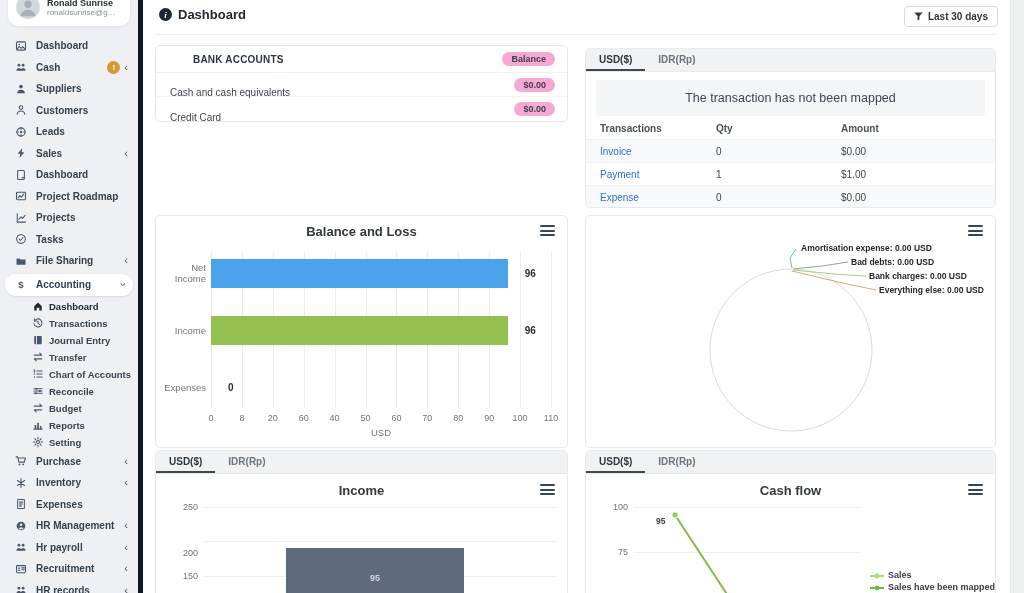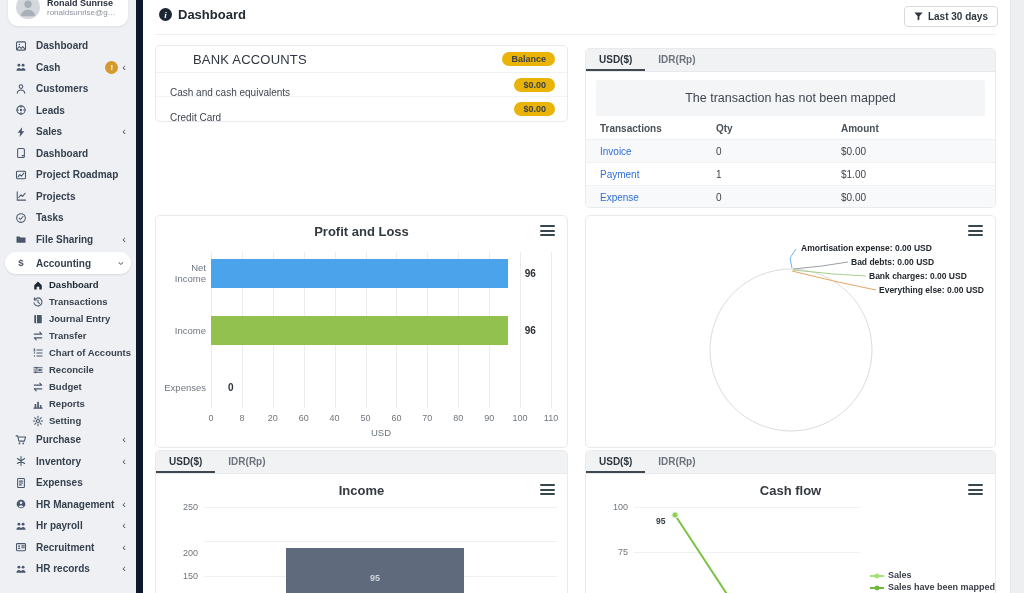--- a/index.html
+++ b/index.html
@@ -2,21 +2,21 @@
 <html><head>
 <meta charset="utf-8">
 <style>
   * { box-sizing: border-box; margin: 0; padding: 0; }
   html,body { width:1024px; height:593px; overflow:hidden;
     font-family:"Liberation Sans","DejaVu Sans",sans-serif; background:#fff; color:#333a42; }
   .app { position:relative; width:1024px; height:593px; overflow:hidden; }
 
   
   .sidebar { position:absolute; left:0; top:0; width:143px; height:593px;
-    background:#eef0f3; border-right:7px solid #0f172a; overflow:hidden; }
+    background:#eef0f3; border-right:5px solid #0f172a; overflow:hidden; }
   .user-card { margin:-13px 8px 9px 8px; background:#fff; border-radius:10px;
     padding:8px 8px 7px; display:flex; gap:7px; align-items:center;
     box-shadow:0 1px 3px rgba(20,30,45,.08); }
   .avatar { width:24px; height:24px; border-radius:50%; background:#d4d8dd; flex:0 0 24px;
     display:flex; align-items:center; justify-content:center; color:#a9afb8; overflow:hidden; }
   .user-meta { min-width:0; }
   .user-name { font-size:9px; font-weight:700; color:#2b323c; white-space:nowrap; overflow:hidden; }
   .user-email { font-size:8px; color:#8a919b; white-space:nowrap; overflow:hidden; text-overflow:ellipsis; max-width:86px; }
   .nav-item { position:relative; display:flex; align-items:center; height:21.5px;
     padding:0 10px 0 14px; cursor:pointer; color:#36414f; }
@@ -55,22 +55,22 @@
   #bank-card    { left:12px;  top:45px;  width:413px; }
   #mapping-card { left:442px; top:48px;  width:411px; height:160px; }
   #pl-card      { left:12px;  top:215px; width:413px; height:233px; }
   #pie-card     { left:442px; top:215px; width:411px; height:233px; }
   #income-card  { left:12px;  top:450px; width:413px; height:230px; }
   #cash-card    { left:442px; top:450px; width:411px; height:230px; }
 
   
   .bank-head { display:flex; align-items:center; justify-content:space-between; height:27px;
     padding:0 12px 0 14px; border-bottom:1px solid #eef0f2; }
-  .bank-title { font-size:13px; font-weight:400; color:#2f3640; letter-spacing:.2px;padding-left:23px; }
-  .pill { background:#eab308; border-radius:9px; padding:2px 9px; font-size:9px; font-weight:700; color:#3a414a; }
+  .bank-title { font-size:10px; font-weight:700; color:#2f3640; letter-spacing:.2px;padding-left:23px; }
+  .pill { background:#f9a8d4; border-radius:9px; padding:2px 9px; font-size:9px; font-weight:700; color:#3a414a; }
   .bank-row { display:flex; align-items:center; justify-content:space-between; height:24px;
     padding:0 12px 0 14px; border-bottom:1px solid #f2f4f6; }
   .bank-row:last-child { border-bottom:none; }
   .bank-name { font-size:10px; color:#3f4650;margin-top:16px; }
 
   
   .tabbar { height:23px; background:#f1f2f4; display:flex; border-bottom:1px solid #e7e9ec; }
   .tab { padding:0 13px; font-size:10px; font-weight:700; line-height:21px; color:#6d747d; cursor:pointer; }
   .tab.active { color:#2f363e; box-shadow:inset 0 -2px 0 #3f4750; }
 
@@ -153,20 +153,30 @@
               <circle cx="5.2" cy="5.5" r="1.9" fill="currentColor" stroke="none"></circle>
               <circle cx="10.8" cy="5.5" r="1.9" fill="currentColor" stroke="none"></circle>
               <path d="M1.8 13c.3-2.4 1.7-3.6 3.4-3.6S8.3 10.6 8.6 13z" fill="currentColor" stroke="none"></path>
               <path d="M7.4 13c.3-2.4 1.7-3.6 3.4-3.6s3.1 1.2 3.4 3.6z" fill="currentColor" stroke="none"></path>
             </svg>
           </span>
           <span class="nav-label">Cash</span>
           <span class="flex-sp"></span>
           <span class="nav-badge">!</span>
           <span class="nav-chev">‹</span>
+        </div>
+        <div class="nav-item">
+          <span class="nav-icon">
+            <svg viewBox="0 0 16 16" width="12" height="12" fill="none" stroke="currentColor" stroke-width="1.4" stroke-linecap="round" stroke-linejoin="round">
+              <circle cx="8" cy="4.8" r="2.4" fill="currentColor" stroke="none"></circle>
+              <path d="M2.8 13.5c.4-3 2.4-4.4 5.2-4.4s4.8 1.4 5.2 4.4z" fill="currentColor" stroke="none"></path>
+            </svg>
+          </span>
+          <span class="nav-label">Suppliers</span>
+          <span class="flex-sp"></span>
         </div>
         <div class="nav-item">
           <span class="nav-icon">
             <svg viewBox="0 0 16 16" width="12" height="12" fill="none" stroke="currentColor" stroke-width="1.4" stroke-linecap="round" stroke-linejoin="round">
               <circle cx="8" cy="4.8" r="2.4"></circle>
               <path d="M3 13.5c.4-3 2.3-4.3 5-4.3s4.6 1.3 5 4.3"></path>
             </svg>
           </span>
           <span class="nav-label">Customers</span>
           <span class="flex-sp"></span>
@@ -479,21 +489,21 @@
           </div>
           <div class="tx-row alt">
             <span class="col-a tx-link">Expense</span>
             <span class="col-b tx-val">0</span>
             <span class="col-c tx-val">$0.00</span>
           </div>
         </div>
     </section>
 
     <section class="card" id="pl-card">
-      <div class="chart-title" style="top:8px">Profit and Loss</div>
+      <div class="chart-title" style="top:8px">Balance and Loss</div>
       <div class="menu-icon" style="top:9px">
           <i></i>
           <i></i>
           <i></i>
         </div>
       <div id="pl-plot">
           <div class="gridline-v" style="left: 55px; top: 36px; height: 156px;"></div>
           <div class="tick-label" style="left: 55px; top: 197px;">0</div>
           <div class="gridline-v" style="left: 85.9091px; top: 36px; height: 156px;"></div>
           <div class="tick-label" style="left: 85.9091px; top: 197px;">8</div>

